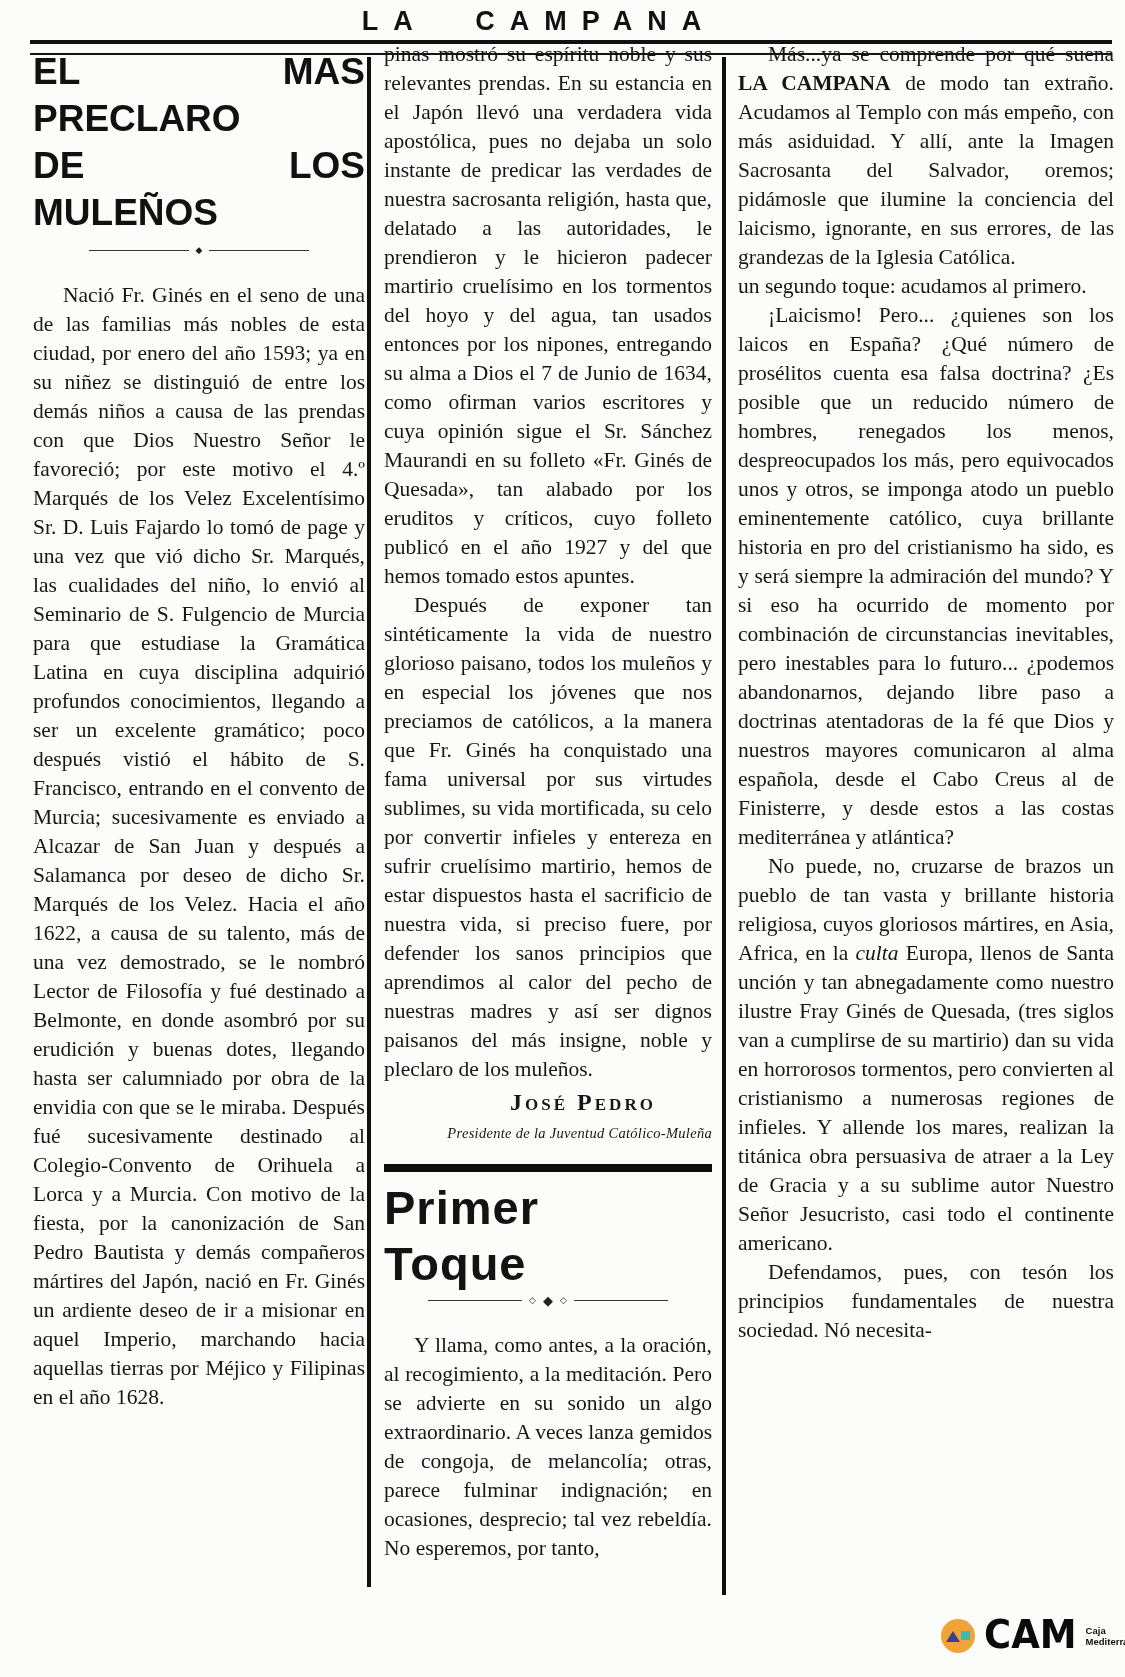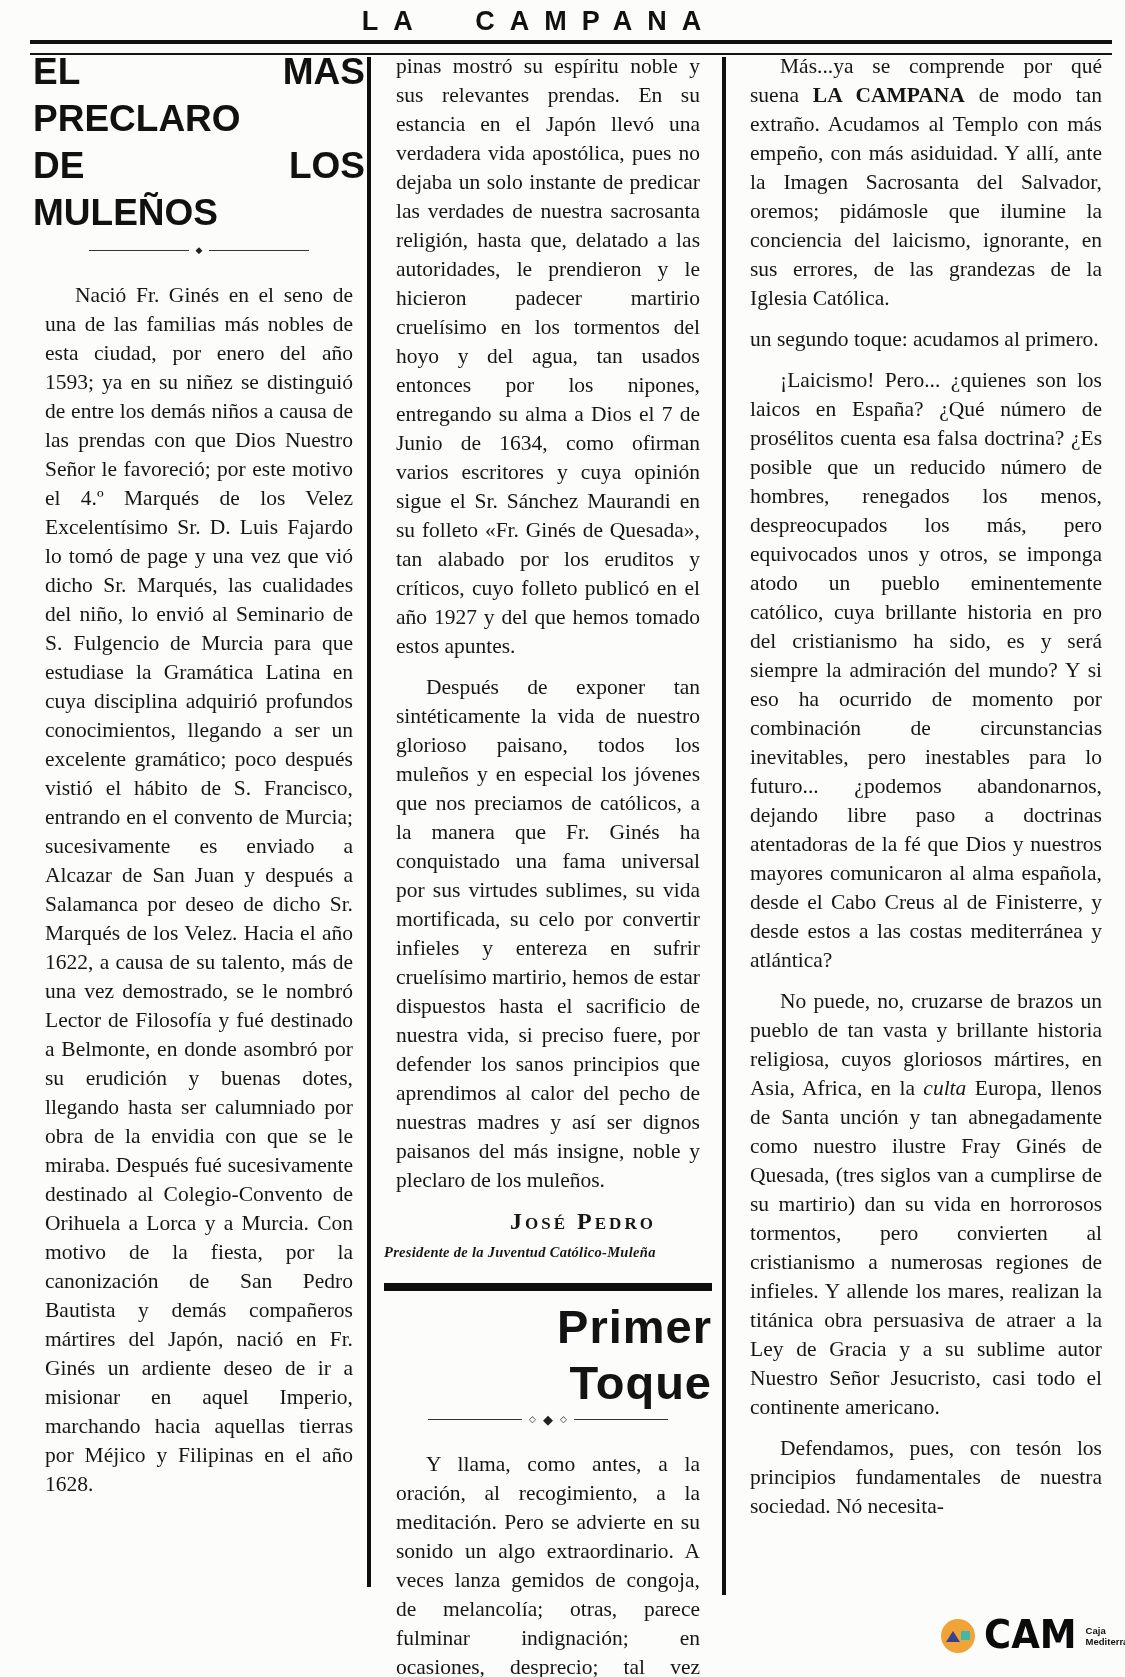--- a/index.html
+++ b/index.html
@@ -20,49 +20,49 @@
   }
   
   .vrule{position:absolute;top:57px;width:4px;background:#101010;}
   .vrule.r1{left:367px;height:1530px;}
   .vrule.r2{left:722px;height:1538px;}
   
   .col{position:absolute;top:40px;font-size:21.5px;line-height:29px;text-align:justify;}
   .col1{left:33px;width:332px;}
   .col2{left:384px;width:328px;}
   .col3{left:738px;width:376px;}
-  p.para{margin:12px;}
+  p.para{margin:0;}
   p.para.ind{text-indent:30px;}
   
   .headline{
     font-family:"Liberation Sans", sans-serif;font-weight:bold;color:#111;
     font-size:37px;line-height:47px;margin-top:8px;
   }
   .headline .hl-line{text-align:justify;text-align-last:justify;}
   .div-ornament{
     display:flex;align-items:center;gap:7px;margin:10px auto 26px auto;width:220px;
     color:#222;
   }
   .div-ornament .line{flex:1;height:1px;background:#333;}
   .div-ornament .g-sm{font-family:"DejaVu Sans",sans-serif;font-size:9px;line-height:9px;}
   .div-ornament .g-md{font-family:"DejaVu Sans",sans-serif;font-size:13px;line-height:13px;}
   
   .signature{
     text-align:center;padding-left:70px;margin-top:4px;
     font-variant:small-caps;font-weight:bold;letter-spacing:3px;font-size:24px;
   }
   .signature-title{
-    text-align:left;font-weight:bold;font-style:italic;
+    text-align:right;font-weight:normal;font-style:italic;
     font-size:14.5px;margin-top:2px;letter-spacing:.3px;
   }
   
   .section-rule{height:8px;background:#0d0d0d;margin:16px 0 6px 0;}
   .headline2{
     font-family:"Liberation Sans", sans-serif;font-weight:bold;color:#131313;
-    font-size:47px;line-height:56px;text-align:right;word-spacing:34px;
+    font-size:47px;line-height:56px;text-align:left;word-spacing:34px;
     letter-spacing:1px;margin-top:8px;
   }
   .div-ornament.o2{width:240px;margin:2px auto 24px auto;}
   
   .cam-logo{position:absolute;left:941px;top:1619px;display:flex;align-items:center;gap:9px;}
   .cam-circle{width:34px;height:34px;border-radius:50%;position:relative;}
   .cam-triangle{position:absolute;left:5px;top:12px;width:0;height:0;
     border-left:7px solid transparent;border-right:7px solid transparent;}
   .cam-square{position:absolute;left:20px;top:12px;width:9px;height:9px;}
   .cam-word{font-family:"DejaVu Sans",sans-serif;font-weight:bold;font-size:37px;

